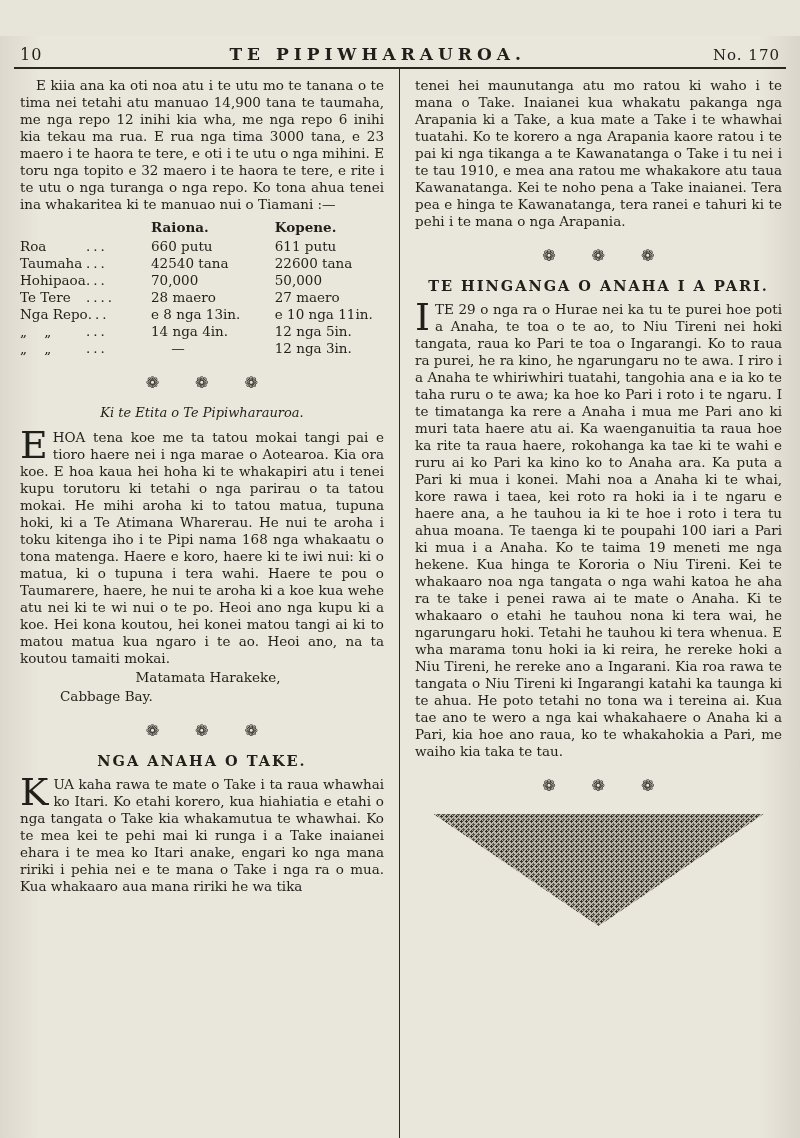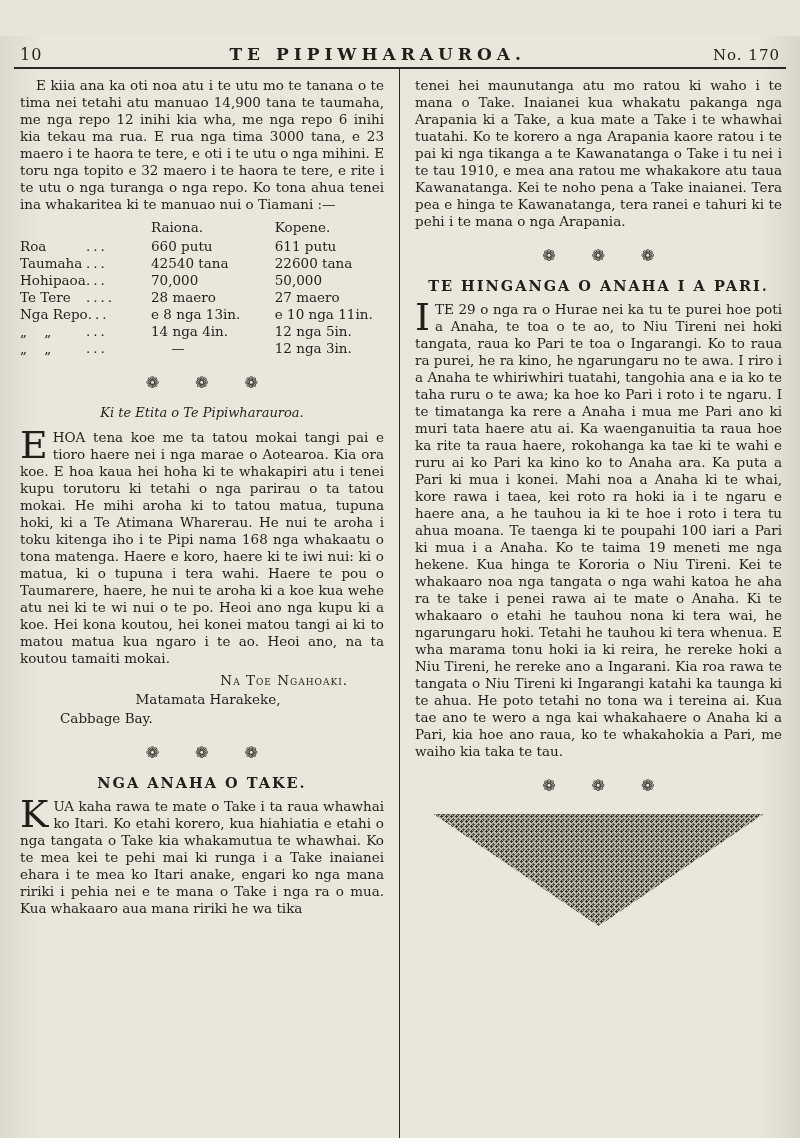--- a/index.html
+++ b/index.html
@@ -31,21 +31,21 @@
   
   .dropcap{float:left;font-size:38px;line-height:31px;padding:1px 5px 0 0;}
   
   .art-head{text-align:center;text-indent:0;font-weight:bold;letter-spacing:2px;font-size:14.5px;margin:4px 0 7px 0;}
   .art-sub{text-align:center;text-indent:0;font-style:italic;font-size:13px;margin:0 0 8px 0;}
   
   .ornaments{display:flex;justify-content:center;gap:36px;margin:17px 0 13px 0;
     font-family:"DejaVu Sans",sans-serif;font-size:16px;color:#26241e;text-align:center;}
   
   .cmp-table{width:100%;border-collapse:collapse;margin:5px 0 2px 0;font-size:13.5px;}
-  .cmp-table th{font-weight:normal;text-align:left;padding:1px 0 2px 0;}
+  .cmp-table th{font-weight:bold;text-align:left;padding:1px 0 2px 0;}
   .cmp-table td{padding:0;vertical-align:top;}
   .c-label{width:36%;}
   .c-raiona{width:34%;}
   .c-kopene{width:30%;}
   .lbl{display:inline-block;min-width:66px;white-space:pre;}
   .ldr{letter-spacing:3px;color:#2a2822;}
   .dash-center{display:inline-block;min-width:54px;text-align:center;}
   
   .sig{text-align:right;padding-right:36px;font-variant:small-caps;letter-spacing:1px;margin-top:5px;text-indent:0;}
   .addr1{text-align:center;padding-left:12px;text-indent:0;}
@@ -129,21 +129,20 @@
         <span>❁</span>
         <span>❁</span>
         <span>❁</span>
       </div>
 
       <p class="art-sub">Ki te Etita o Te Pipiwharauroa.</p>
 
       <p>
         <span class="dropcap">E</span><span>HOA tena koe me ta tatou mokai tangi pai e tioro haere nei i nga marae o Aotearoa.  Kia ora koe.  E hoa kaua hei hoha ki te whakapiri atu i tenei kupu torutoru ki tetahi o nga parirau o ta tatou mokai.  He mihi aroha ki to tatou matua, tupuna hoki, ki a Te Atimana Wharerau.  He nui te aroha i toku kitenga iho i te Pipi nama 168 nga whakaatu o tona matenga.  Haere e koro, haere ki te iwi nui: ki o matua, ki o tupuna i tera wahi.  Haere te pou o Taumarere, haere, he nui te aroha ki a koe kua wehe atu nei ki te wi nui o te po.  Heoi ano nga kupu ki a koe.  Hei kona koutou, hei konei matou tangi ai ki to matou matua kua ngaro i te ao.  Heoi ano, na ta koutou tamaiti mokai.</span>
       </p>
-      <p class="sig">Na Toe Ngahoaki.</p>
       <p class="addr1">Matamata Harakeke,</p>
       <p class="addr2">Cabbage Bay.</p>
 
       <div class="ornaments">
         <span>❁</span>
         <span>❁</span>
         <span>❁</span>
       </div>
 
       <p class="art-head">NGA ANAHA O TAKE.</p>

